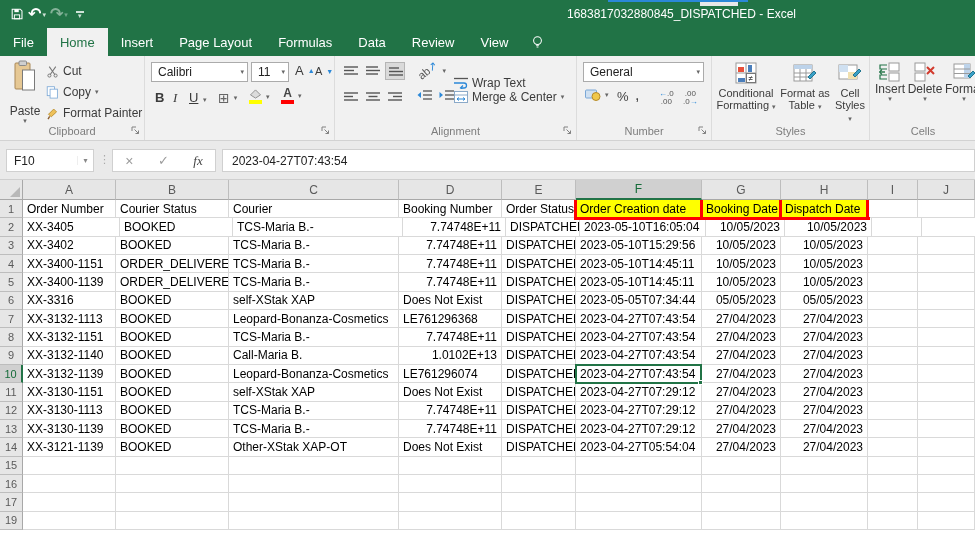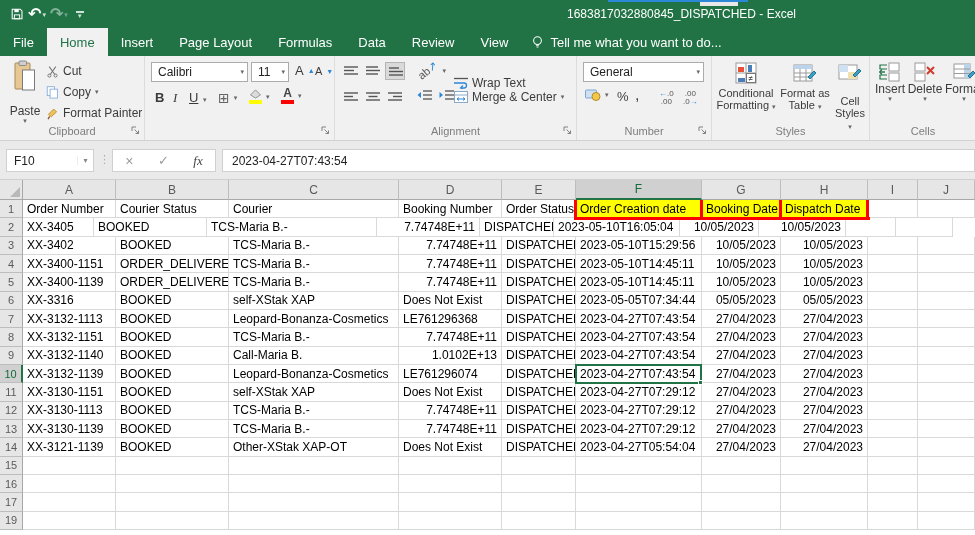--- a/index.html
+++ b/index.html
@@ -119,21 +119,20 @@
     <span class="tab">Page Layout</span>
     <span class="tab">Formulas</span>
     <span class="tab">Data</span>
     <span class="tab">Review</span>
     <span class="tab">View</span>
     <span class="tellme">
       <svg width="13" height="14" viewBox="0 0 14 15">
           <circle cx="7" cy="6" r="4.2" fill="none" stroke="#fff" stroke-width="1.1"></circle>
           <path d="M5.5 11h3M6 13h2" stroke="#fff" stroke-width="1.1"></path>
         </svg>
-      <span>Tell me what you want to do...</span>
     </span>
   </div>
 
   <div class="ribbon">
 
     <div class="rgroup" style="left:0;width:145px;">
       <div class="abs bigbtn" style="left:6px;top:4px;width:38px;">
         <svg width="26" height="32" viewBox="0 0 24 32">
             <rect x="2" y="3" width="15" height="26" rx="1" fill="#e6c894" stroke="#a98756"></rect>
             <rect x="6" y="1" width="7.5" height="4.5" rx="1" fill="#cfcfcf" stroke="#8a8a8a"></rect>
@@ -355,21 +354,21 @@
           </svg>
         <span class="twoline" style="margin-top:2px;"><span>Format as</span><br><span>Table</span> <span class="caret">▾</span></span>
       </div>
       <div class="abs bigbtn" style="left:120px;top:5px;width:36px;">
         <svg width="24" height="24" viewBox="0 0 24 24">
             <rect x="1" y="4" width="18" height="14" fill="#fff" stroke="#9a9a9a"></rect>
             <rect x="1" y="4" width="9" height="7" fill="#cfe0f1"></rect>
             <rect x="10" y="11" width="9" height="7" fill="#f0e0b0"></rect>
             <path d="M15 14l6-6 2 2-6 6z" fill="#3aa0c8" stroke="#22768f"></path>
           </svg>
-        <span class="twoline" style="margin-top:10px;"><span>Cell</span><br><span>Styles</span> <span class="caret">▾</span></span>
+        <span class="twoline" style="margin-top:2px;"><span>Cell</span><br><span>Styles</span> <span class="caret">▾</span></span>
       </div>
       <div class="glabel">Styles</div>
     </div>
 
     <div class="rgroup" style="left:870px;width:106px;border-right:none;">
       <div class="abs bigbtn" style="left:4px;top:6px;width:32px;">
         <svg width="22" height="20" viewBox="0 0 22 20">
             <path d="M8 3H1v4h7M8 13H1v4h7" fill="none" stroke="#217346" stroke-width="1.2"></path>
             <rect x="10" y="1" width="10" height="8" fill="#fff" stroke="#9a9a9a"></rect>
             <rect x="10" y="11" width="10" height="8" fill="#fff" stroke="#9a9a9a"></rect>
@@ -443,21 +442,21 @@
         <div class="cell" style="width: 103px;">Booking Number</div>
         <div class="cell" style="width: 74px;">Order Status</div>
         <div class="cell hl" style="width: 126px;">Order Creation date</div>
         <div class="cell hl" style="width: 79px;">Booking Date</div>
         <div class="cell hl" style="width: 87px;">Dispatch Date</div>
         <div class="cell" style="width: 50px;"></div>
         <div class="cell" style="width: 57px;"></div>
       </div>
       <div class="srow drow">
         <div class="gutter" style="width: 23px;">2</div>
-        <div class="cell" style="width: 71px;">XX-3405</div>
+        <div class="cell" style="width: 97px;">XX-3405</div>
         <div class="cell" style="width: 113px;">BOOKED</div>
         <div class="cell" style="width: 170px;">TCS-Maria B.-</div>
         <div class="cell right" style="width: 103px;">7.74748E+11</div>
         <div class="cell" style="width: 74px;">DISPATCHED</div>
         <div class="cell" style="width: 126px;">2023-05-10T16:05:04</div>
         <div class="cell right" style="width: 79px;">10/05/2023</div>
         <div class="cell right" style="width: 87px;">10/05/2023</div>
         <div class="cell" style="width: 50px;"></div>
         <div class="cell" style="width: 57px;"></div>
       </div>

